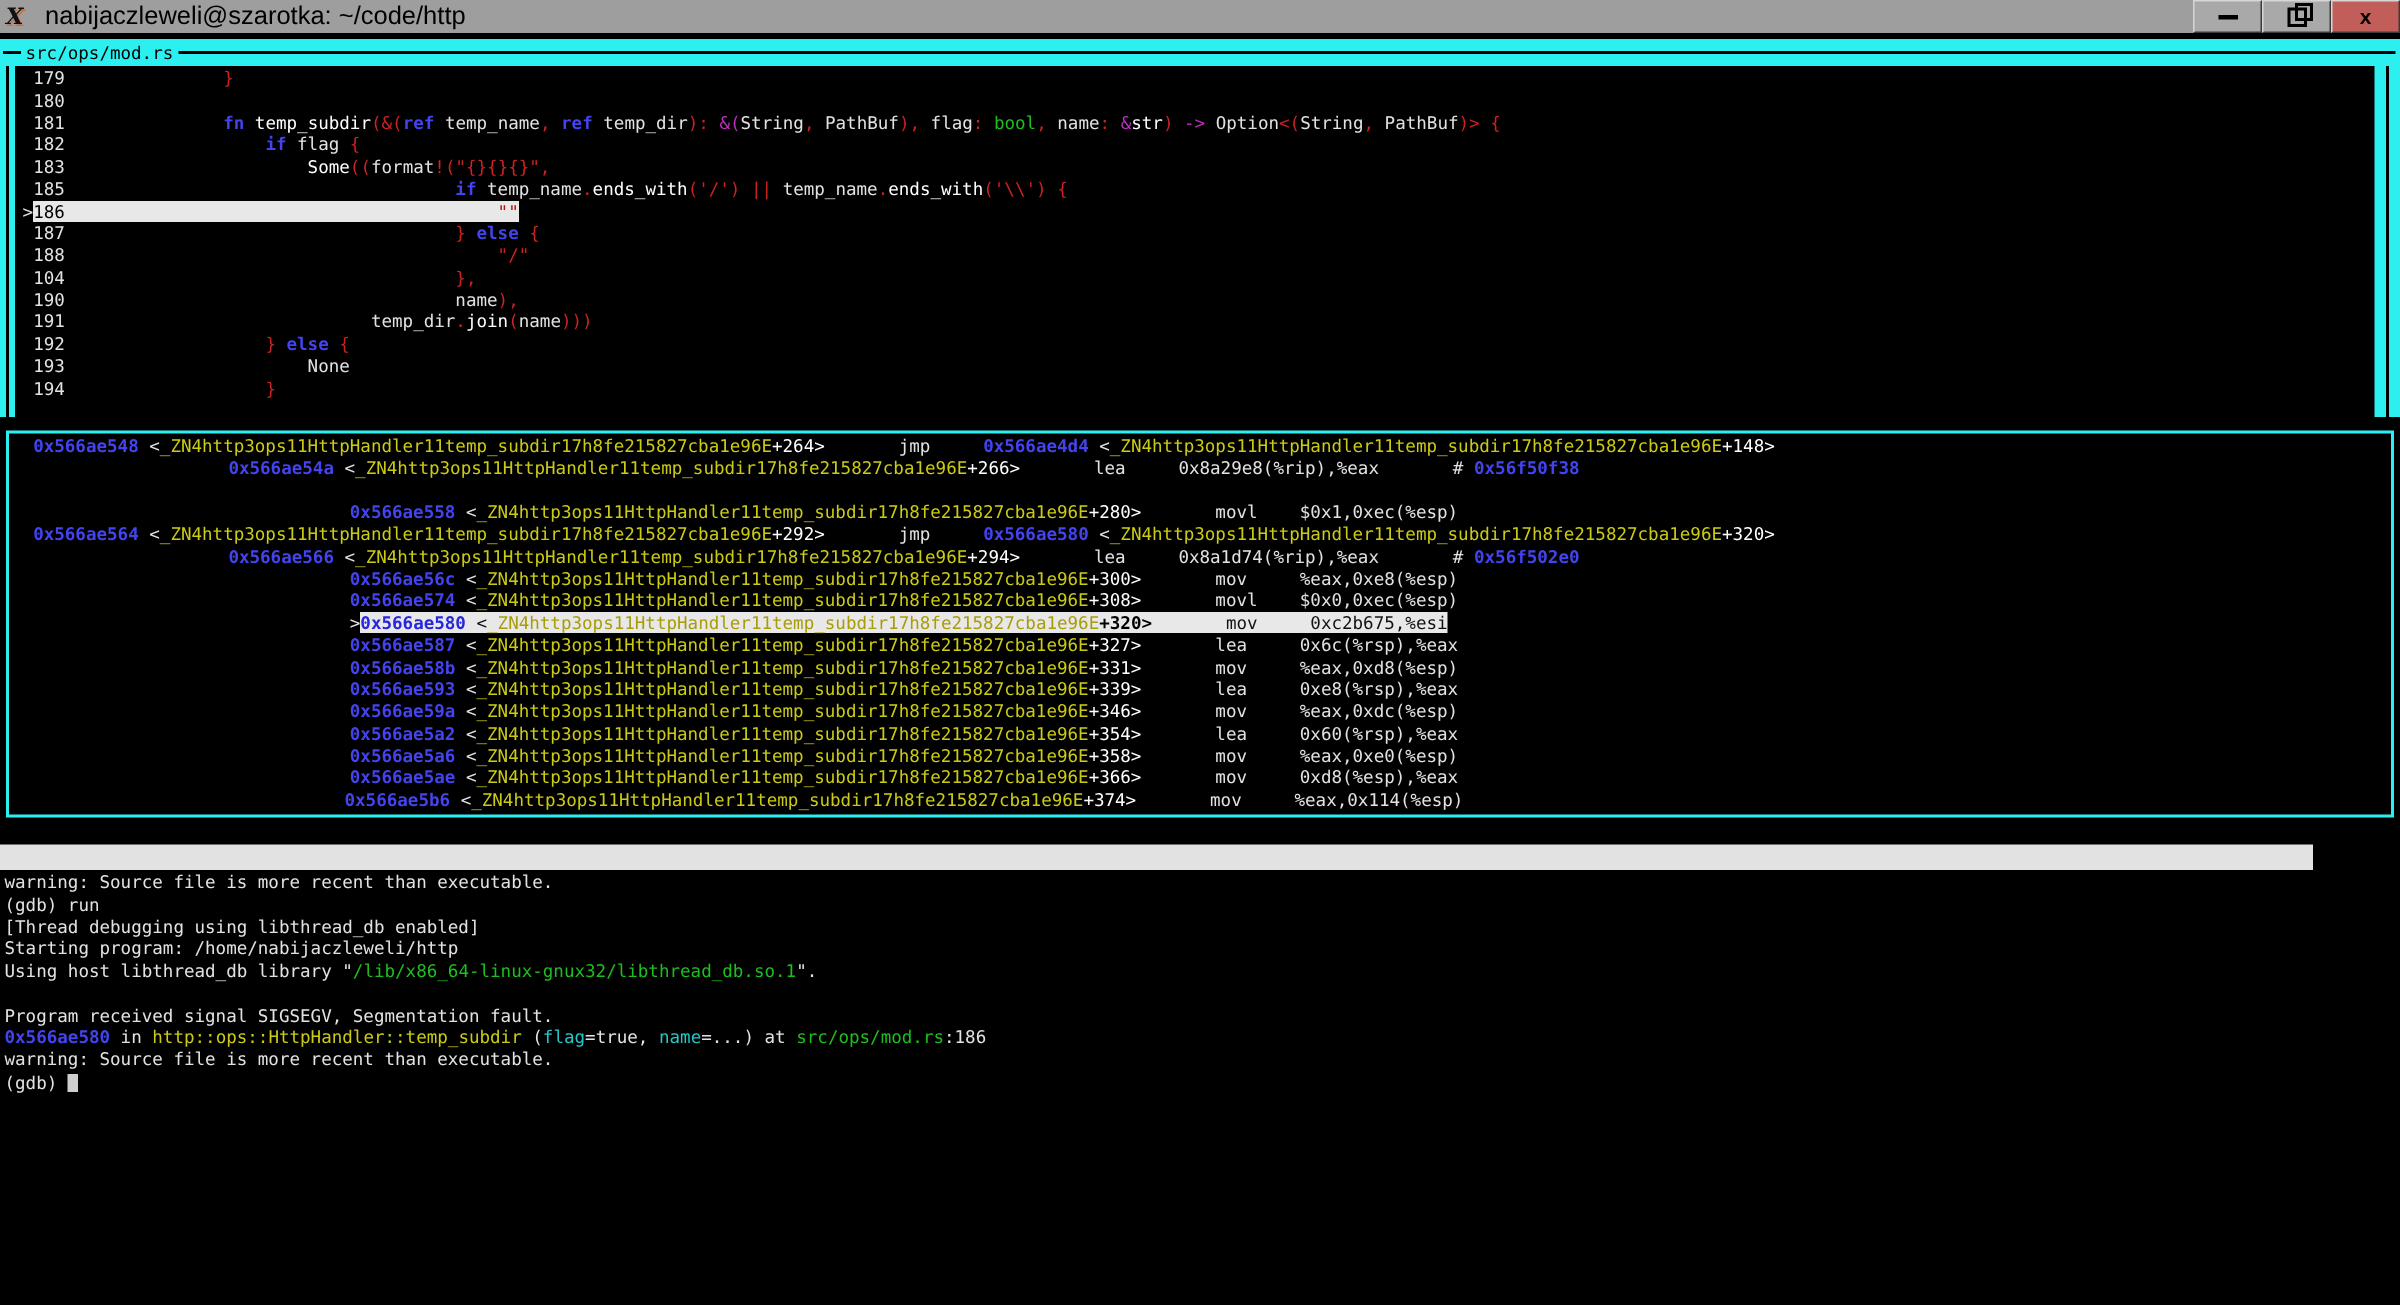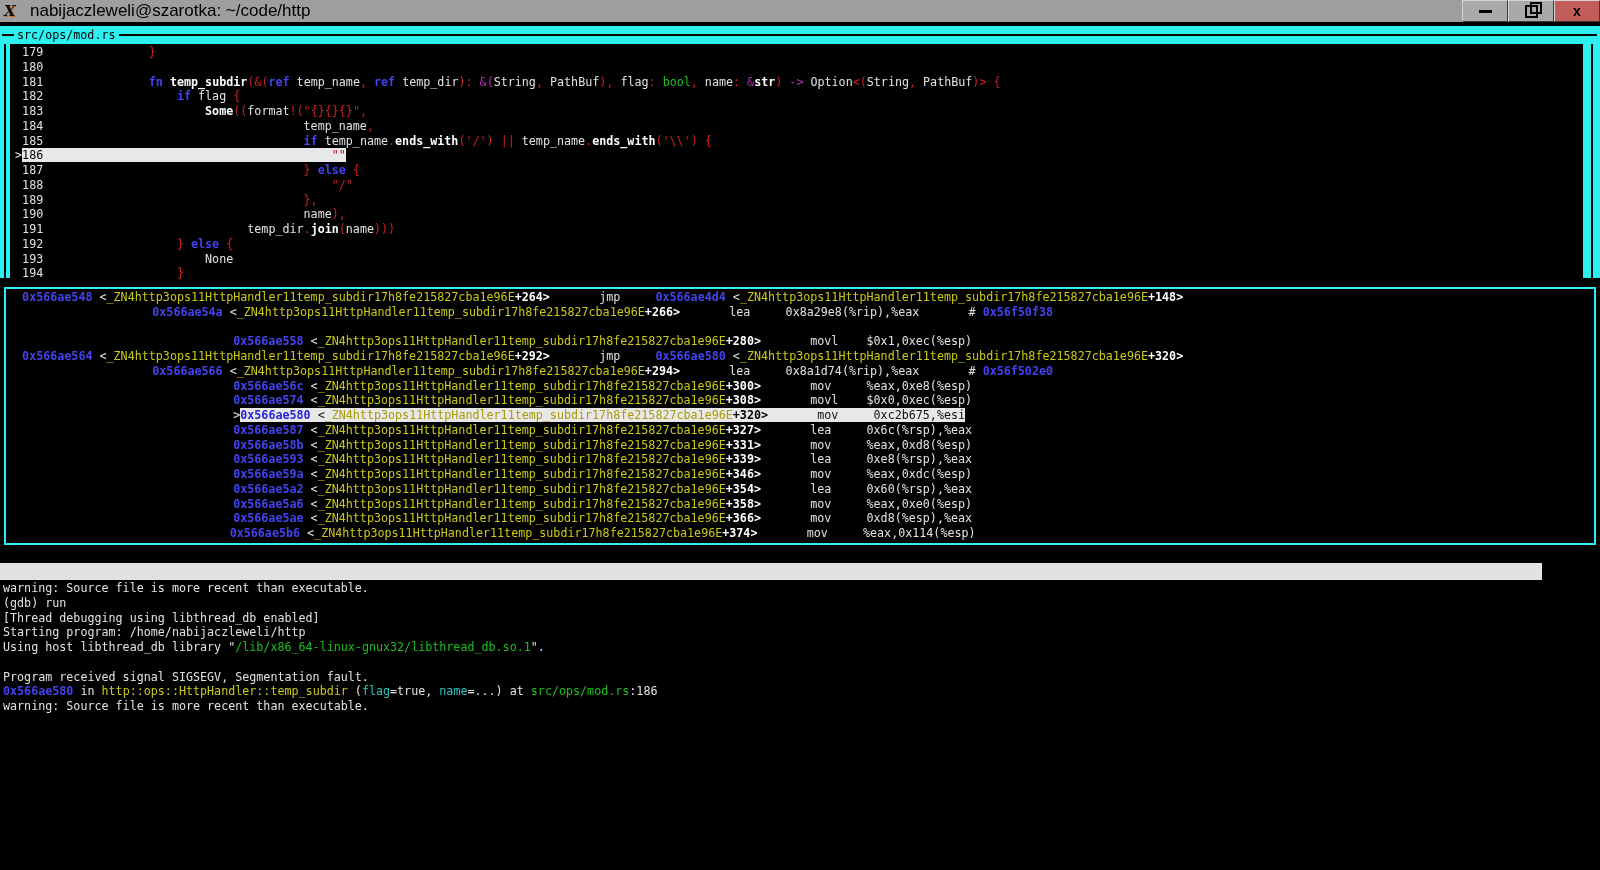--- a/index.html
+++ b/index.html
@@ -27,21 +27,21 @@
                     background:#2cf0f0;padding:0 3px;}
   #src-left{position:absolute;left:0;top:44px;width:10px;height:234px;
             background:linear-gradient(90deg,#2cf0f0 0 4px,#000 4px 6px,#2cf0f0 6px 10px);}
   #src-right{position:absolute;left:1583px;top:44px;width:17px;height:234px;
             background:linear-gradient(90deg,#2cf0f0 0 8px,#000 8px 10px,#2cf0f0 10px 17px);}
   #asm-box{position:absolute;left:4px;top:287px;width:1592px;height:258px;
            border:2px solid #2cf0f0;box-sizing:border-box;background:#000;}
   
   .lines{position:absolute;font-size:11.7px;}
   .line{white-space:pre;height:14.75px;line-height:14.75px;}
-  .w{color:#e2e2e2}.wb{color:#ffffff;font-weight:bold}.r{color:#cd2222}
+  .w{color:#e2e2e2}.wb{color:#ffffff;font-weight:normal}.r{color:#cd2222}
   .b{color:#4343ef;font-weight:bold}.g{color:#1dbf1d}.m{color:#bb2fbb}
   .y{color:#cbcb16}.c{color:#25c6c6}.mk{color:#e2e2e2}.num{color:#e2e2e2}
   .hlspan{background:#e8e8e8;}
   .hlspan .w{color:#111}.hlspan .wb{color:#000;font-weight:bold}.hlspan .num{color:#000}
   .hlspan .r{color:#b01515}.hlspan .b{color:#2626dd}.hlspan .y{color:#a89c08}
   
   #statusbar{position:absolute;left:0;top:563px;width:1542px;height:17px;background:#e2e2e2;
              font-size:11.7px;line-height:17px;color:#000;white-space:pre;}
   #statusbar .sleft{position:absolute;left:3px;}
   #statusbar .sright{position:absolute;right:11px;}
@@ -74,26 +74,25 @@
     <span class="btitle">src/ops/mod.rs</span>
   </div>
   <div id="src-left"></div>
   <div id="src-right"></div>
   <div id="src-lines" class="lines" style="left:8px;top:45px;">
       <div class="line"><span class="w"> </span><span class="mk"> </span><span><span class="num">179</span><span class="w">           </span><span class="r">    }</span></span></div>
       <div class="line"><span class="w"> </span><span class="mk"> </span><span><span class="num">180</span><span class="w">           </span></span></div>
       <div class="line"><span class="w"> </span><span class="mk"> </span><span><span class="num">181</span><span class="w">           </span><span class="w">    </span><span class="b">fn</span><span class="w"> </span><span class="wb">temp_subdir</span><span class="r">(&amp;(</span><span class="b">ref</span><span class="w"> temp_name</span><span class="r">, </span><span class="b">ref</span><span class="w"> temp_dir</span><span class="r">): </span><span class="m">&amp;(</span><span class="w">String</span><span class="r">, </span><span class="w">PathBuf</span><span class="r">), </span><span class="w">flag</span><span class="r">: </span><span class="g">bool</span><span class="r">, </span><span class="w">name</span><span class="r">: </span><span class="m">&amp;</span><span class="wb">str</span><span class="r">) </span><span class="m">-&gt;</span><span class="w"> Option</span><span class="r">&lt;(</span><span class="w">String</span><span class="r">, </span><span class="w">PathBuf</span><span class="r">)&gt; {</span></span></div>
       <div class="line"><span class="w"> </span><span class="mk"> </span><span><span class="num">182</span><span class="w">           </span><span class="w">        </span><span class="b">if</span><span class="w"> flag </span><span class="r">{</span></span></div>
       <div class="line"><span class="w"> </span><span class="mk"> </span><span><span class="num">183</span><span class="w">           </span><span class="w">            </span><span class="wb">Some</span><span class="r">((</span><span class="w">format</span><span class="r">!("{}{}{}",</span></span></div>
-      <div class="line"><span class="w"> </span><span class="mk"> </span><span><span class="num">184</span><span class="w">           </span><span class="w">                          temp_name</span><span class="r">,</span></span></div>
       <div class="line"><span class="w"> </span><span class="mk"> </span><span><span class="num">185</span><span class="w">           </span><span class="w">                          </span><span class="b">if</span><span class="w"> temp_name</span><span class="r">.</span><span class="wb">ends_with</span><span class="r">('/') || </span><span class="w">temp_name</span><span class="r">.</span><span class="wb">ends_with</span><span class="r">('\\') {</span></span></div>
       <div class="line"><span class="w"> </span><span class="mk">&gt;</span><span class="hlspan"><span class="num">186</span><span class="w">           </span><span class="w">                              </span><span class="r">""</span></span></div>
       <div class="line"><span class="w"> </span><span class="mk"> </span><span><span class="num">187</span><span class="w">           </span><span class="w">                          </span><span class="r">} </span><span class="b">else</span><span class="w"> </span><span class="r">{</span></span></div>
       <div class="line"><span class="w"> </span><span class="mk"> </span><span><span class="num">188</span><span class="w">           </span><span class="w">                              </span><span class="r">"/"</span></span></div>
-      <div class="line"><span class="w"> </span><span class="mk"> </span><span><span class="num">189</span><span class="w">           </span><span class="w">                          </span><span class="r">},</span></span></div>
+      <div class="line"><span class="w"> </span><span class="mk"> </span><span><span class="num">104</span><span class="w">           </span><span class="w">                          </span><span class="r">},</span></span></div>
       <div class="line"><span class="w"> </span><span class="mk"> </span><span><span class="num">190</span><span class="w">           </span><span class="w">                          name</span><span class="r">),</span></span></div>
       <div class="line"><span class="w"> </span><span class="mk"> </span><span><span class="num">191</span><span class="w">           </span><span class="w">                  temp_dir</span><span class="r">.</span><span class="wb">join</span><span class="r">(</span><span class="w">name</span><span class="r">)))</span></span></div>
       <div class="line"><span class="w"> </span><span class="mk"> </span><span><span class="num">192</span><span class="w">           </span><span class="w">        </span><span class="r">} </span><span class="b">else</span><span class="w"> </span><span class="r">{</span></span></div>
       <div class="line"><span class="w"> </span><span class="mk"> </span><span><span class="num">193</span><span class="w">           </span><span class="w">            None</span></span></div>
       <div class="line"><span class="w"> </span><span class="mk"> </span><span><span class="num">194</span><span class="w">           </span><span class="r">        }</span></span></div>
     </div>
 
   <div id="asm-box"></div>
   <div id="asm-lines" class="lines" style="left:8px;top:290px;text-align:center;">
       <div class="line"><span class="w"> </span><span class="mk"> </span><span><span class="b">0x566ae548</span><span class="w"> &lt;</span><span class="y">_ZN4http3ops11HttpHandler11temp_subdir17h8fe215827cba1e96E</span><span class="wb">+264&gt;</span><span class="w">       </span><span class="w">jmp     </span><span class="b">0x566ae4d4</span><span class="w"> &lt;</span><span class="y">_ZN4http3ops11HttpHandler11temp_subdir17h8fe215827cba1e96E</span><span class="wb">+148&gt;</span></span></div>
@@ -123,15 +122,16 @@
   <div id="console" class="lines">
       <div class="line"><span class="w">warning: Source file is more recent than executable.</span></div>
       <div class="line"><span class="w">(gdb) run</span></div>
       <div class="line"><span class="w">[Thread debugging using libthread_db enabled]</span></div>
       <div class="line"><span class="w">Starting program: /home/nabijaczleweli/http </span></div>
       <div class="line"><span class="w">Using host libthread_db library "</span><span class="g">/lib/x86_64-linux-gnux32/libthread_db.so.1</span><span class="w">".</span></div>
       <div class="line"></div>
       <div class="line"><span class="w">Program received signal SIGSEGV, Segmentation fault.</span></div>
       <div class="line"><span class="b">0x566ae580</span><span class="w"> in </span><span class="y">http::ops::HttpHandler::temp_subdir</span><span class="w"> (</span><span class="c">flag</span><span class="w">=true, </span><span class="c">name</span><span class="w">=...) at </span><span class="g">src/ops/mod.rs</span><span class="w">:186</span></div>
       <div class="line"><span class="w">warning: Source file is more recent than executable.</span></div>
+      <div class="line"><span class="w">(gdb) </span><span class="cursor"></span></div>
     </div>
 
 </div>
 
 </body></html>

